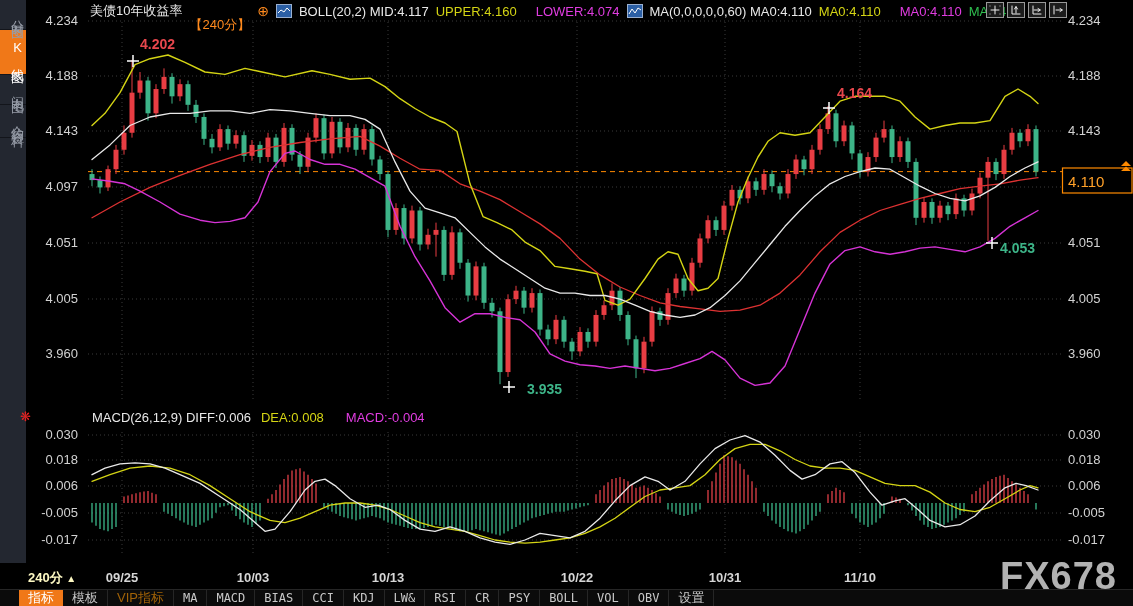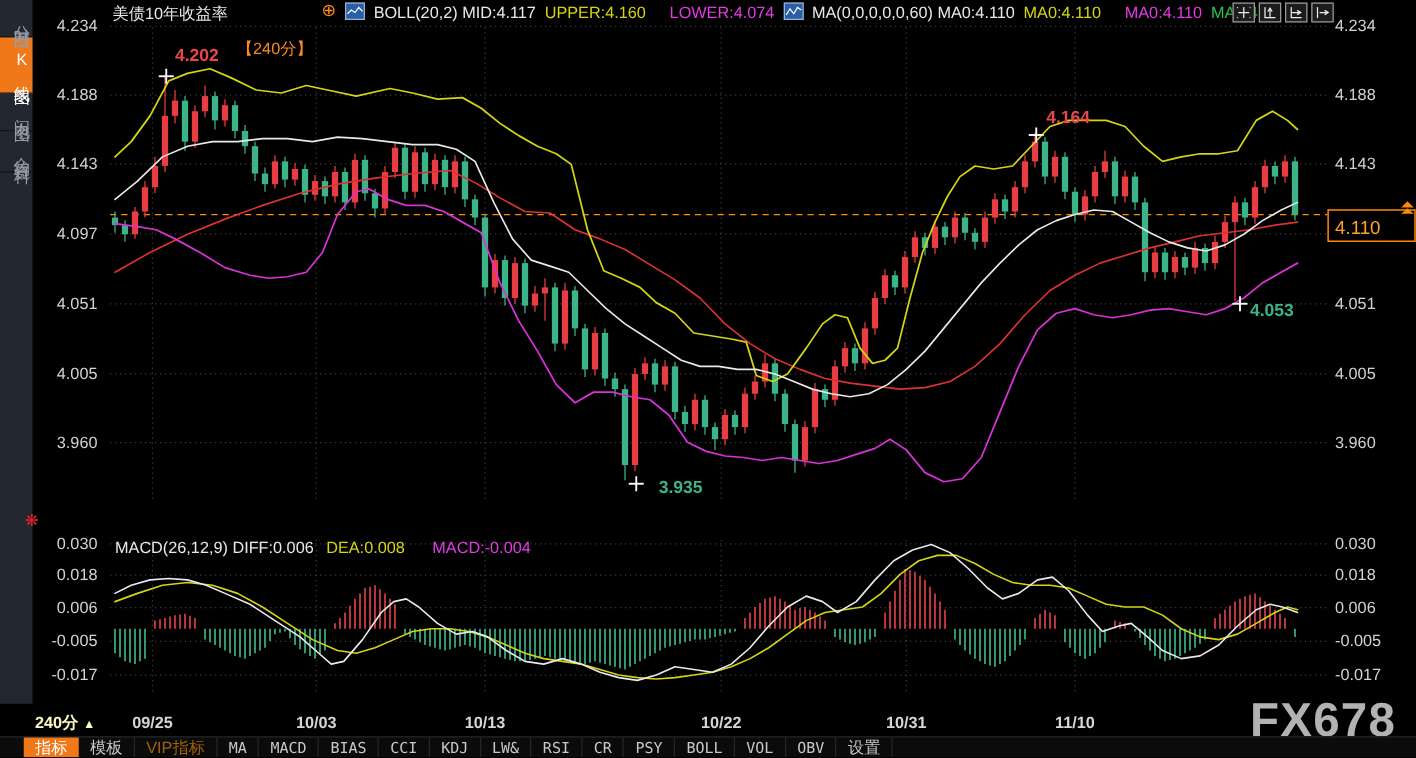--- a/index.html
+++ b/index.html
@@ -5,35 +5,35 @@
   html,body{margin:0;padding:0;background:#000;}
   #app{position:relative;width:1133px;height:606px;background:#000;overflow:hidden;
        font-family:"Liberation Sans",sans-serif;-webkit-font-smoothing:antialiased;}
   
   #sidebar{position:absolute;left:0;top:0;width:26px;height:563px;background:#232730;z-index:5;}
   .side-item{writing-mode:vertical-rl;text-orientation:upright;letter-spacing:3px;
        width:26px;box-sizing:border-box;padding:10px 0;text-align:center;
        color:#969ca7;font-size:13px;border-bottom:1px solid #13151b;cursor:pointer;}
   .side-item.active{background:#f07818;color:#fff;}
   
-  #header{position:absolute;left:90px;top:2px;height:18px;display:flex;
+  #header{position:absolute;left:90px;top:2px;height:18px;display:flex;align-items:center;
        gap:7px;font-size:13px;color:#e8e8e8;white-space:nowrap;z-index:6;}
   .hdr-orange{color:#ff8a1e;margin-top:28px;}
   .hdr-yellow{color:#d4d414;}
   .hdr-magenta{color:#e03ce0;padding-left:12px;}
   .hdr-green{color:#2fbf4f;}
   .mini-chart-icon{display:inline-block;width:14px;height:12px;background:#2b5fa5;
        border:1px solid #9ab0d0;position:relative;}
   .mini-chart-icon svg{position:absolute;left:0;top:0;}
   .add-icon{color:#ff8a1e;font-size:14px;line-height:12px;cursor:pointer;}
   #hdr-icons{position:absolute;right:66px;top:2px;display:flex;gap:3px;z-index:6;}
   .hdr-btn{width:16px;height:14px;border:1px solid #999;background:#1c1c1c;cursor:pointer;
        display:flex;align-items:center;justify-content:center;}
   
-  #macd-header{position:absolute;left:92px;top:430px;font-size:13px;color:#e8e8e8;
+  #macd-header{position:absolute;left:92px;top:410px;font-size:13px;color:#e8e8e8;
        display:flex;gap:10px;z-index:6;white-space:nowrap;}
   #macd-settings{position:absolute;left:20px;top:409px;color:#e42222;font-size:13px;z-index:6;cursor:pointer;}
   
   #period-tag{position:absolute;left:28px;top:569px;color:#fef9c3;font-weight:bold;
        font-size:13px;z-index:6;cursor:pointer;}
   #toolbar{position:absolute;left:0;bottom:0;width:1133px;height:16px;background:#0b0b0b;
        border-top:1px solid #262626;display:flex;align-items:stretch;z-index:7;
        font-size:12px;color:#c8c8c8;}
   #toolbar .pad{width:19px;}
   .tb-item{display:flex;align-items:center;padding:0 9px;border-right:1px solid #262626;cursor:pointer;}

